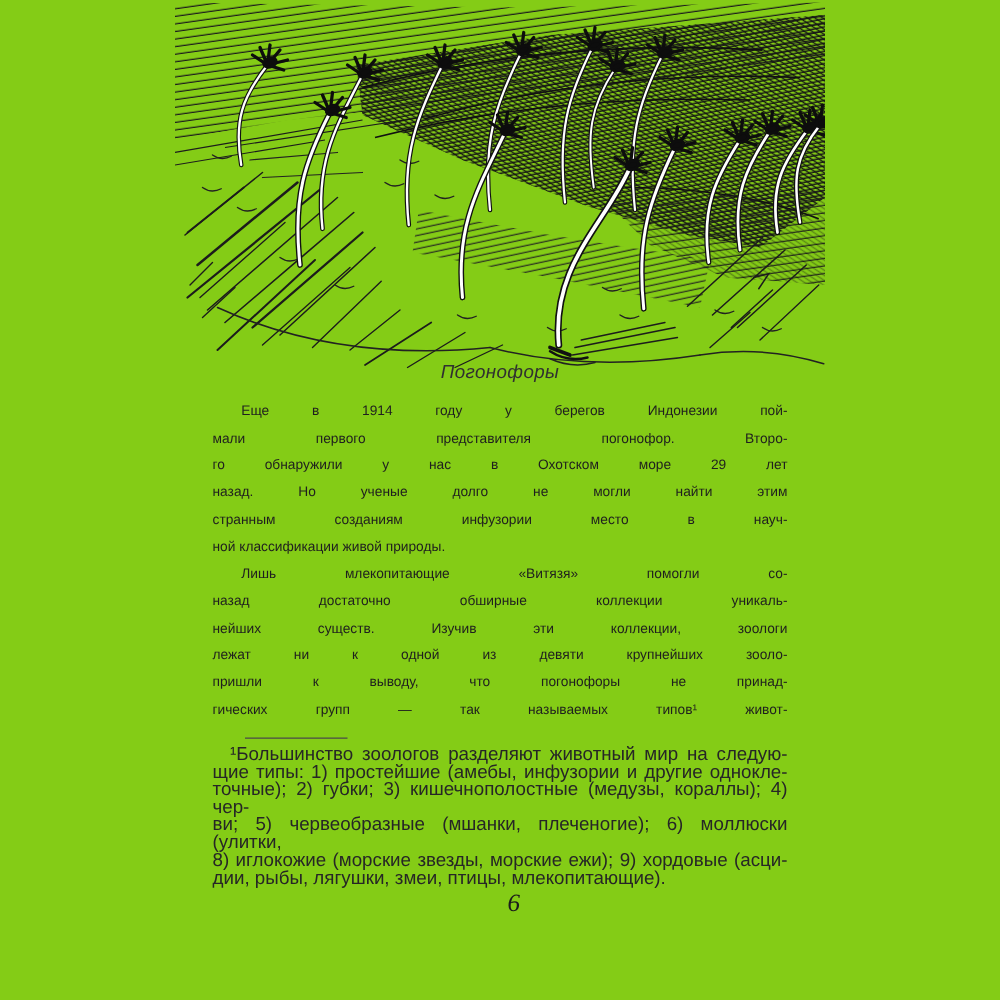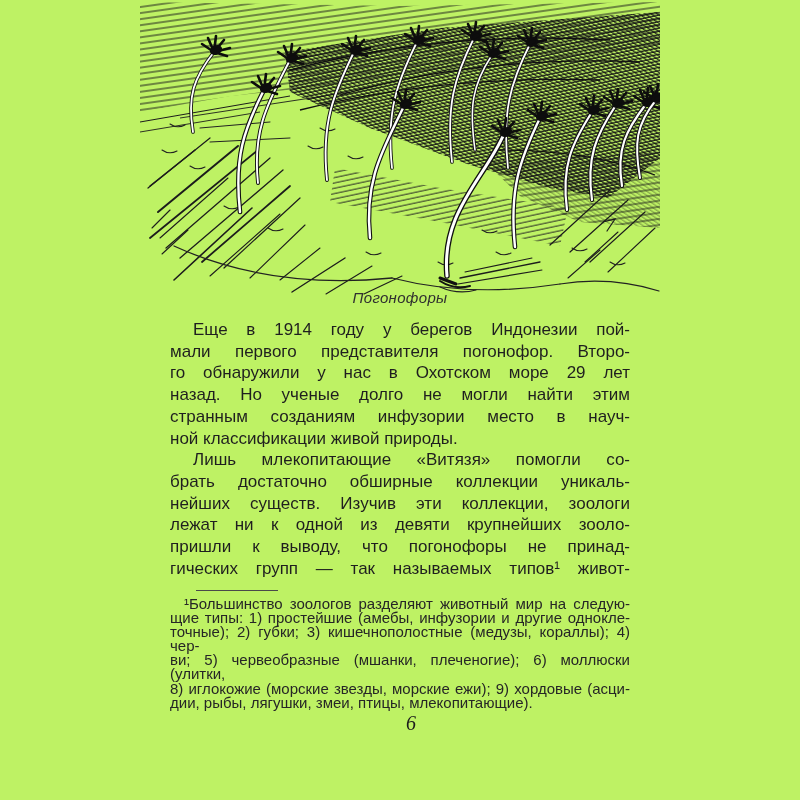--- a/index.html
+++ b/index.html
@@ -1,23 +1,23 @@
 <!DOCTYPE html>
 <html><head>
 <meta charset="utf-8">
 <style>
   html,body{margin:0;padding:0;background:#ffffff;}
-  .page{position:relative;width:800px;height:800px;background:#bef264;overflow:hidden;
+  .page{position:relative;width:800px;height:800px;background:#84cc16;overflow:hidden;
         font-family:"Liberation Sans","DejaVu Sans",sans-serif;color:#1f1f1f;}
   .figure{position:absolute;left:140px;top:0;width:520px;height:295px;margin:0;}
   .figure svg{display:block;}
   .caption{position:absolute;left:170px;top:289px;width:460px;text-align:center;
             font-style:italic;font-size:15px;color:#303030;letter-spacing:.3px;}
   .body-text{position:absolute;left:170px;top:319px;width:460px;
-             font-size:17px;line-height:21.7px;}
+             font-size:11px;line-height:21.7px;}
   .tline{text-align:justify;text-align-last:justify;white-space:normal;}
   .tline.tlast{text-align-last:left;}
   .para .tline:first-child{text-indent:23px;}
   .footnote{position:absolute;left:170px;top:590px;width:460px;
             font-size:15px;line-height:14.1px;color:#262626;}
   .fn-rule{width:82px;height:0;border-top:1.6px solid #4a4a4a;margin:0 0 6px 26px;}
   .fn-lines .tline:first-child{text-indent:14px;}
   .page-number{position:absolute;left:170px;top:712px;width:460px;text-align:center;
                font-family:"Liberation Serif","DejaVu Serif",serif;
                font-style:italic;font-size:20px;color:#1c1c1c;padding-left:22px;box-sizing:border-box;}
@@ -305,21 +305,21 @@
     <div class="para">
         <div class="tline">Еще в 1914 году у берегов Индонезии пой-</div>
         <div class="tline">мали первого представителя погонофор. Второ-</div>
         <div class="tline">го обнаружили у нас в Охотском море 29 лет</div>
         <div class="tline">назад. Но ученые долго не могли найти этим</div>
         <div class="tline">странным созданиям инфузории место в науч-</div>
         <div class="tline tlast">ной классификации живой природы.</div>
       </div>
     <div class="para">
         <div class="tline">Лишь млекопитающие «Витязя» помогли со-</div>
-        <div class="tline">брать достаточно обширные коллекции уникаль-</div>
+        <div class="tline">назад достаточно обширные коллекции уникаль-</div>
         <div class="tline">нейших существ. Изучив эти коллекции, зоологи</div>
         <div class="tline">лежат ни к одной из девяти крупнейших зооло-</div>
         <div class="tline">пришли к выводу, что погонофоры не принад-</div>
         <div class="tline">гических групп — так называемых типов¹ живот-</div>
       </div>
   </div>
 
   <div class="footnote">
     <div class="fn-rule"></div>
     <div class="fn-lines">

